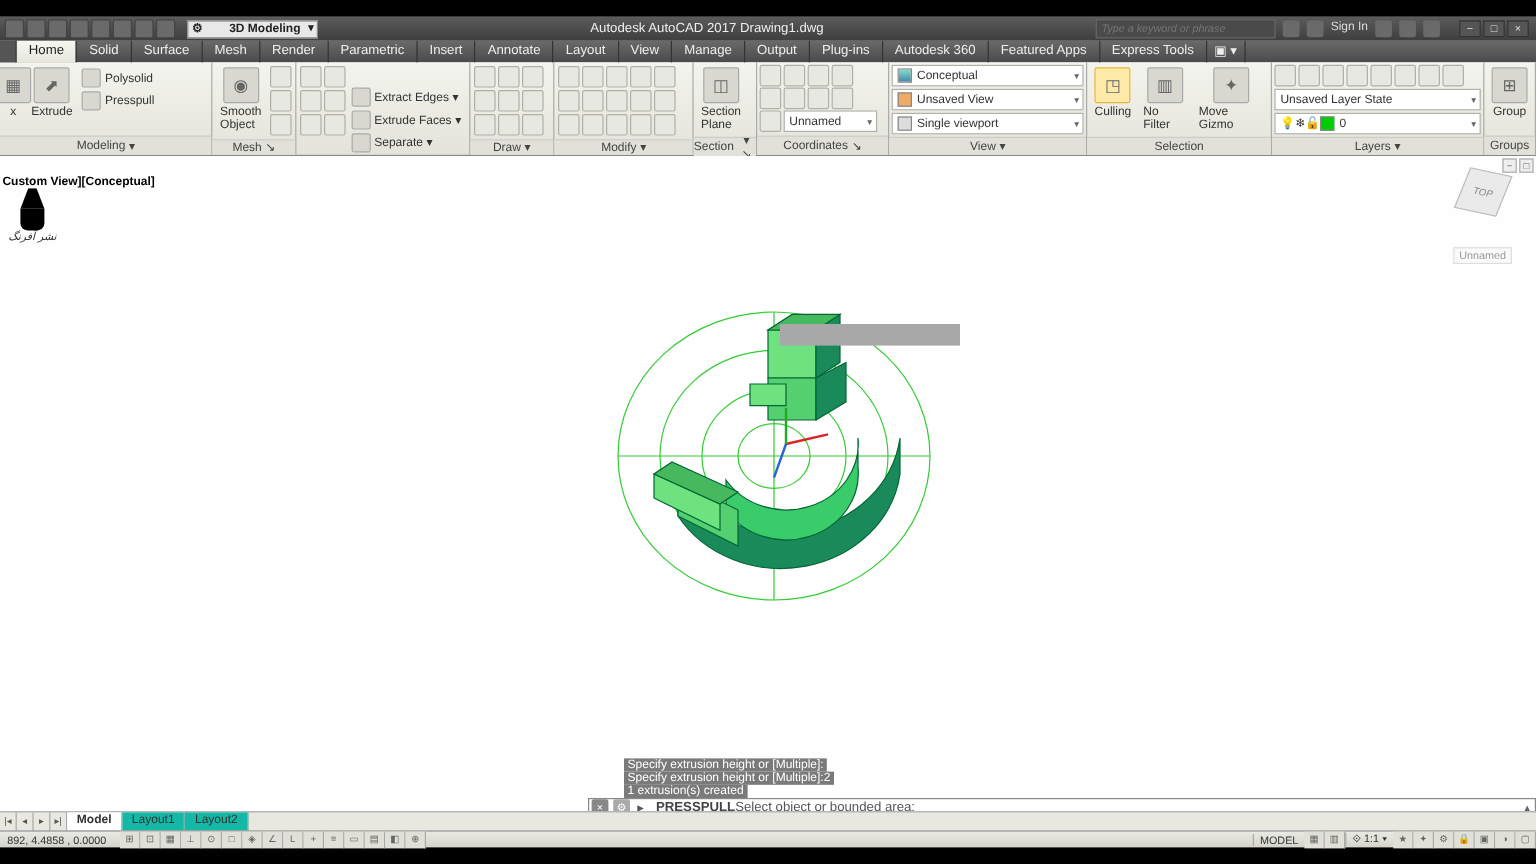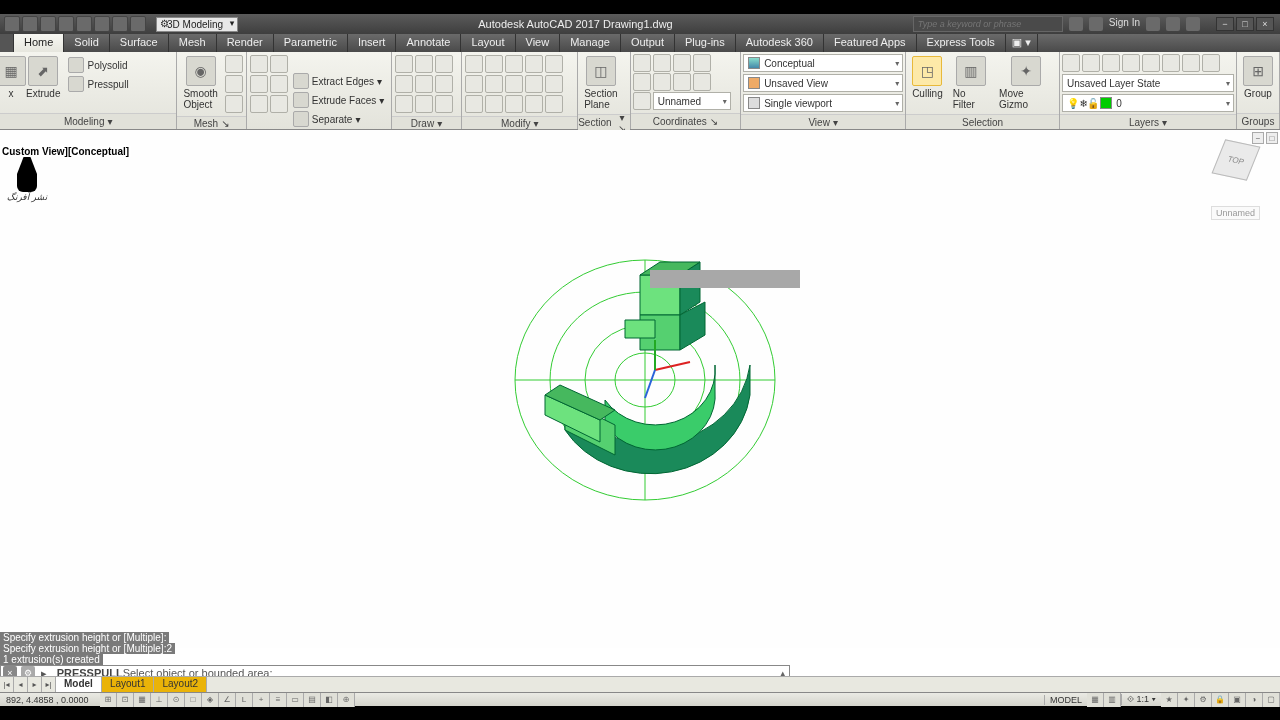--- a/index.html
+++ b/index.html
@@ -3,21 +3,21 @@
 <meta charset="utf-8">
 <style>
 * { margin: 0; padding: 0; box-sizing: border-box; font-family: "Segoe UI", Tahoma, sans-serif; }
 body { width: 1280px; height: 720px; background: #000; overflow: hidden; position: relative; }
 .app-window { position: absolute; top: 14px; left: 0; width: 1280px; height: 692px; background: #fff; }
 
 
 .titlebar { height: 20px; background: linear-gradient(#5b5b5b,#3e3e3e); display: flex; align-items: center; font-size: 10px; color: #ddd; }
 .qat { display: flex; gap: 2px; padding: 0 4px; }
 .qat-btn { width: 16px; height: 16px; background: #6a6a6a; border: 1px solid #444; border-radius: 2px; }
-.ws-select { margin-left: 6px; background: #e8e8e8; color: #222; border: 1px solid #888; font-size: 10px; padding: 1px 14px 1px 10px; position: relative; }
+.ws-select { margin-left: 6px; background: #e8e8e8; color: #222; border: 1px solid #888; font-size: 10px; padding: 1px 14px 1px 34px; position: relative; font-weight: bold; }
 .ws-select::before { content: "⚙"; position: absolute; left: 3px; top: 0; font-size: 10px; }
 .ws-select::after { content: "▾"; position: absolute; right: 3px; top: 0; font-size: 9px; }
 .tb-title { flex: 1; text-align: center; color: #eee; font-size: 11px; }
 .tb-search { width: 150px; height: 16px; background: #4a4a4a; border: 1px solid #666; color: #aaa; font-size: 9px; font-style: italic; padding: 0 4px; }
 .tb-right { display: flex; gap: 6px; padding: 0 6px; }
 .tb-icon { width: 14px; height: 14px; background: #6a6a6a; border-radius: 2px; }
 .tb-sign { color: #ddd; font-size: 10px; }
 .wbtns { display: flex; gap: 2px; margin-left: 10px; }
 .wbtn { width: 18px; height: 14px; background: #555; border: 1px solid #333; display: flex; align-items: center; justify-content: center; color: #ddd; font-size: 9px; }
 
@@ -60,33 +60,33 @@
 
 .coll-icons { position: absolute; top: 2px; right: 2px; display: flex; gap: 2px; }
 .coll-icons div { width: 12px; height: 12px; border: 1px solid #aaa; background: #eee; font-size: 8px; display:flex;align-items:center;justify-content:center;color:#666; }
 
 
 .solid-illus { position: absolute; top: 90px; left: 505px; width: 300px; height: 300px; }
 .solid-illus svg { width: 100%; height: 100%; }
 .tooltip { position: absolute; top: 140px; left: 650px; width: 150px; height: 18px; background: #a8a8a8; }
 
 
-.cmdarea { position: absolute; left: 0; right: 0; bottom: 30px; height: 44px; display: flex; flex-direction: column; align-items: flex-start; }
+.cmdarea { position: absolute; left: 0; right: 0; bottom: 30px; height: 44px; display: flex; flex-direction: column; align-items: flex-end; }
 .cmd-hist { width: 760px; font-size: 10px; font-family: "Consolas", monospace; }
 .cmd-hist div { background: #7a7a7a; color: #fff; padding: 0 3px; display: inline-block; }
 .cmd-line { width: 790px; height: 18px; background: #fff; border: 1px solid #888; display: flex; align-items: center; font-size: 11px; font-family: "Consolas", monospace; color: #555; }
 .cmd-close { width: 14px; height: 14px; background: #888; color: #fff; margin: 0 2px; display:flex;align-items:center;justify-content:center;font-size:9px; border-radius:2px;}
 .cmd-cmd { font-weight: bold; color: #444; }
 .cmd-arrow { margin-left: auto; margin-right: 4px; color: #666; font-size: 9px; }
 
 
 .layouttabs { position: absolute; left: 0; bottom: 14px; height: 16px; width: 100%; background: #e8e8e0; border-top: 1px solid #aaa; display: flex; font-size: 10px; }
 .lt-nav { display: flex; }
 .lt-nav div { width: 14px; border-right: 1px solid #aaa; display:flex;align-items:center;justify-content:center;color:#555; font-size:8px;}
-.lt-tab { padding: 1px 8px; border-right: 1px solid #aaa; background: #eab308; color: #333; }
+.lt-tab { padding: 1px 8px; border-right: 1px solid #aaa; background: #14b8a6; color: #333; }
 .lt-tab.active { background: #fff; font-weight: bold; }
 
 
 .statusbar { position: absolute; left: 0; bottom: 0; height: 14px; width: 100%; background: linear-gradient(#eaeae4,#d4d4cc); border-top: 1px solid #888; display: flex; align-items: center; font-size: 9px; color: #333; }
 .coords { padding: 0 6px; min-width: 100px; }
 .sb-btns { display: flex; gap: 0; }
 .sb-btn { width: 17px; height: 14px; border-right: 1px solid #aaa; background: #e0e0d8; display:flex;align-items:center;justify-content:center;color:#666;font-size:8px; }
 .sb-right { margin-left: auto; display: flex; gap: 0; align-items: center; }
 .sb-lbl { padding: 0 5px; border-left: 1px solid #aaa; }
 </style>

